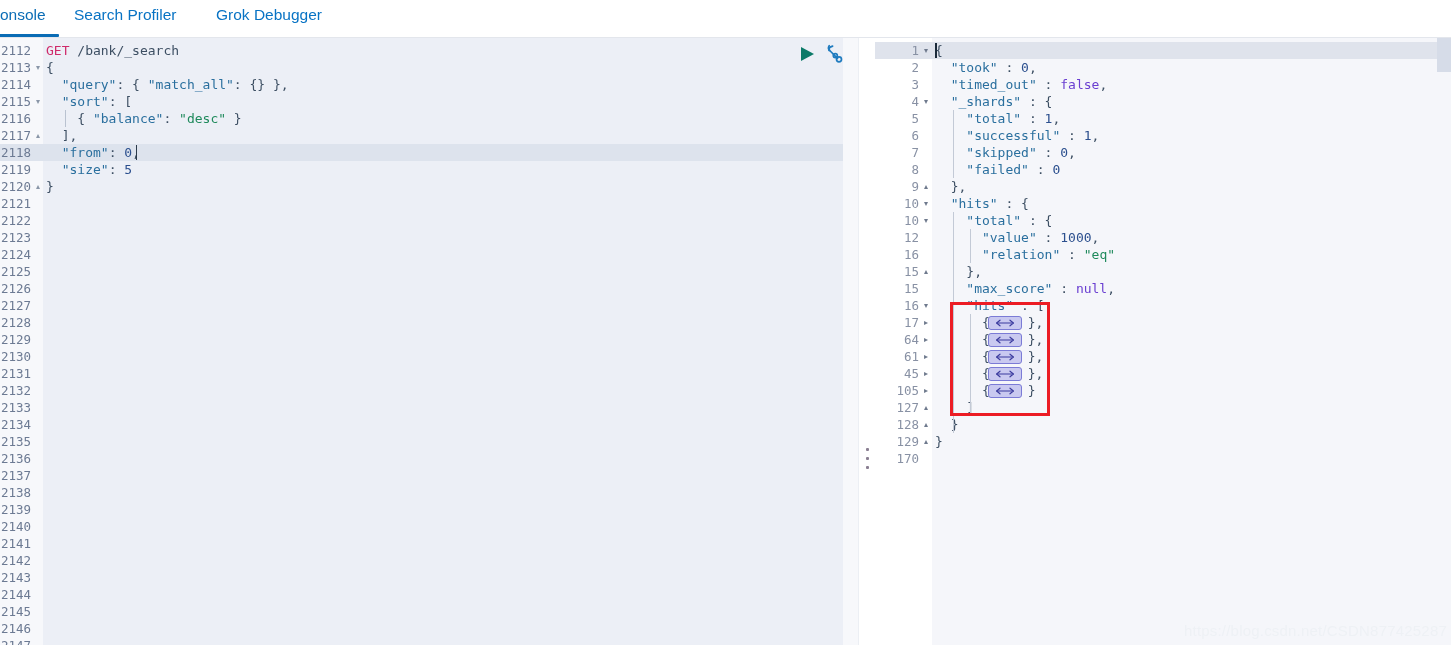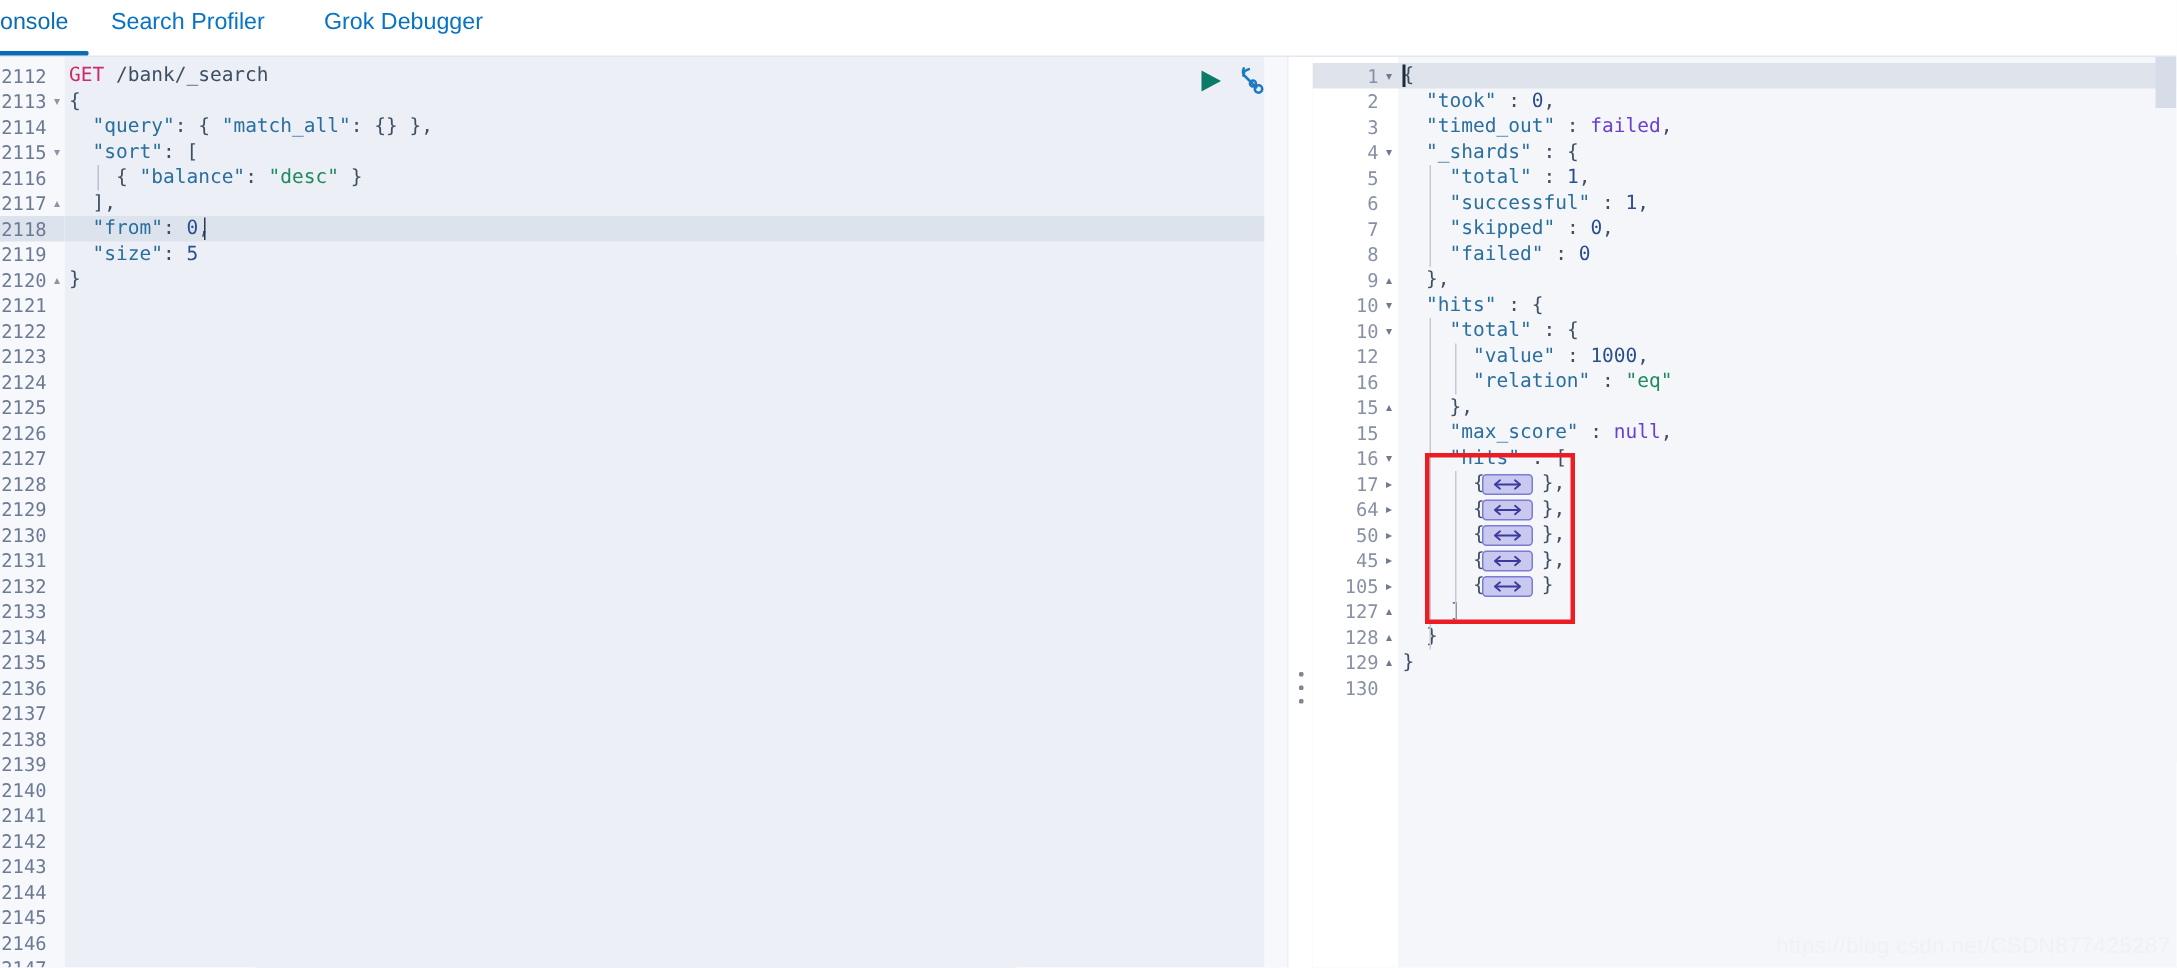--- a/index.html
+++ b/index.html
@@ -281,21 +281,21 @@
       <i></i>
       <i></i>
     </div>
   </div>
 
   <div class="resp-pane">
     <div class="resp-content" id="resp-content">
         <div class="resp-activeline" style="top:4px"></div>
         <div class="resp-line" style="top:4px"><span class="k-punc">{</span></div>
         <div class="resp-line" style="top:21px"><span class="k-punc">  </span><span class="k-key">"took"</span><span class="k-punc"> : </span><span class="k-num">0</span><span class="k-punc">,</span></div>
-        <div class="resp-line" style="top:38px"><span class="k-punc">  </span><span class="k-key">"timed_out"</span><span class="k-punc"> : </span><span class="k-bool">failed</span><span class="k-punc">,</span></div>
+        <div class="resp-line" style="top:38px"><span class="k-punc">  </span><span class="k-key">"timed_out"</span><span class="k-punc"> : </span><span class="k-bool">false</span><span class="k-punc">,</span></div>
         <div class="resp-line" style="top:55px"><span class="k-punc">  </span><span class="k-key">"_shards"</span><span class="k-punc"> : {</span></div>
         <div class="resp-line" style="top:72px"><span class="k-punc">    </span><span class="k-key">"total"</span><span class="k-punc"> : </span><span class="k-num">1</span><span class="k-punc">,</span></div>
         <div class="resp-line" style="top:89px"><span class="k-punc">    </span><span class="k-key">"successful"</span><span class="k-punc"> : </span><span class="k-num">1</span><span class="k-punc">,</span></div>
         <div class="resp-line" style="top:106px"><span class="k-punc">    </span><span class="k-key">"skipped"</span><span class="k-punc"> : </span><span class="k-num">0</span><span class="k-punc">,</span></div>
         <div class="resp-line" style="top:123px"><span class="k-punc">    </span><span class="k-key">"failed"</span><span class="k-punc"> : </span><span class="k-num">0</span></div>
         <div class="resp-line" style="top:140px"><span class="k-punc">  },</span></div>
         <div class="resp-line" style="top:157px"><span class="k-punc">  </span><span class="k-key">"hits"</span><span class="k-punc"> : {</span></div>
         <div class="resp-line" style="top:174px"><span class="k-punc">    </span><span class="k-key">"total"</span><span class="k-punc"> : {</span></div>
         <div class="resp-line" style="top:191px"><span class="k-punc">      </span><span class="k-key">"value"</span><span class="k-punc"> : </span><span class="k-num">1000</span><span class="k-punc">,</span></div>
         <div class="resp-line" style="top:208px"><span class="k-punc">      </span><span class="k-key">"relation"</span><span class="k-punc"> : </span><span class="k-str">"eq"</span></div>
@@ -384,33 +384,33 @@
         <div class="ln" style="top:208px">16</div>
         <div class="ln" style="top:225px">15</div>
         <div class="fold" style="top:225px">▴</div>
         <div class="ln" style="top:242px">15</div>
         <div class="ln" style="top:259px">16</div>
         <div class="fold" style="top:259px">▾</div>
         <div class="ln" style="top:276px">17</div>
         <div class="fold" style="top:276px">▸</div>
         <div class="ln" style="top:293px">64</div>
         <div class="fold" style="top:293px">▸</div>
-        <div class="ln" style="top:310px">50</div>
+        <div class="ln" style="top:310px">61</div>
         <div class="fold" style="top:310px">▸</div>
         <div class="ln" style="top:327px">45</div>
         <div class="fold" style="top:327px">▸</div>
         <div class="ln" style="top:344px">105</div>
         <div class="fold" style="top:344px">▸</div>
         <div class="ln" style="top:361px">127</div>
         <div class="fold" style="top:361px">▴</div>
         <div class="ln" style="top:378px">128</div>
         <div class="fold" style="top:378px">▴</div>
         <div class="ln" style="top:395px">129</div>
         <div class="fold" style="top:395px">▴</div>
-        <div class="ln" style="top:412px">130</div>
+        <div class="ln" style="top:412px">170</div>
       </div>
     <div class="resp-scroll-thumb"></div>
   </div>
 
   <div class="red-box" id="red-box" style="left: 950px; top: 302px; width: 100px; height: 114px;"></div>
 
   <div class="watermark">https://blog.csdn.net/CSDN877425287</div>
 </div>
 
 </body></html>

